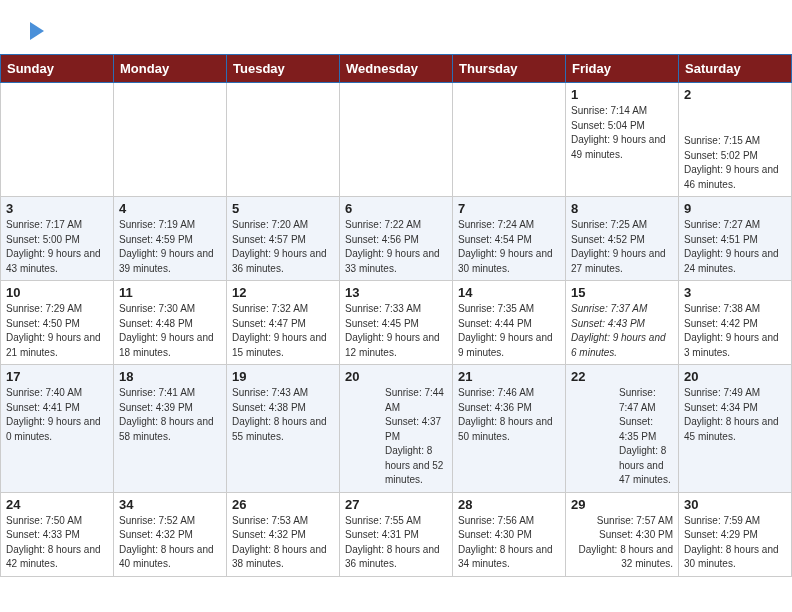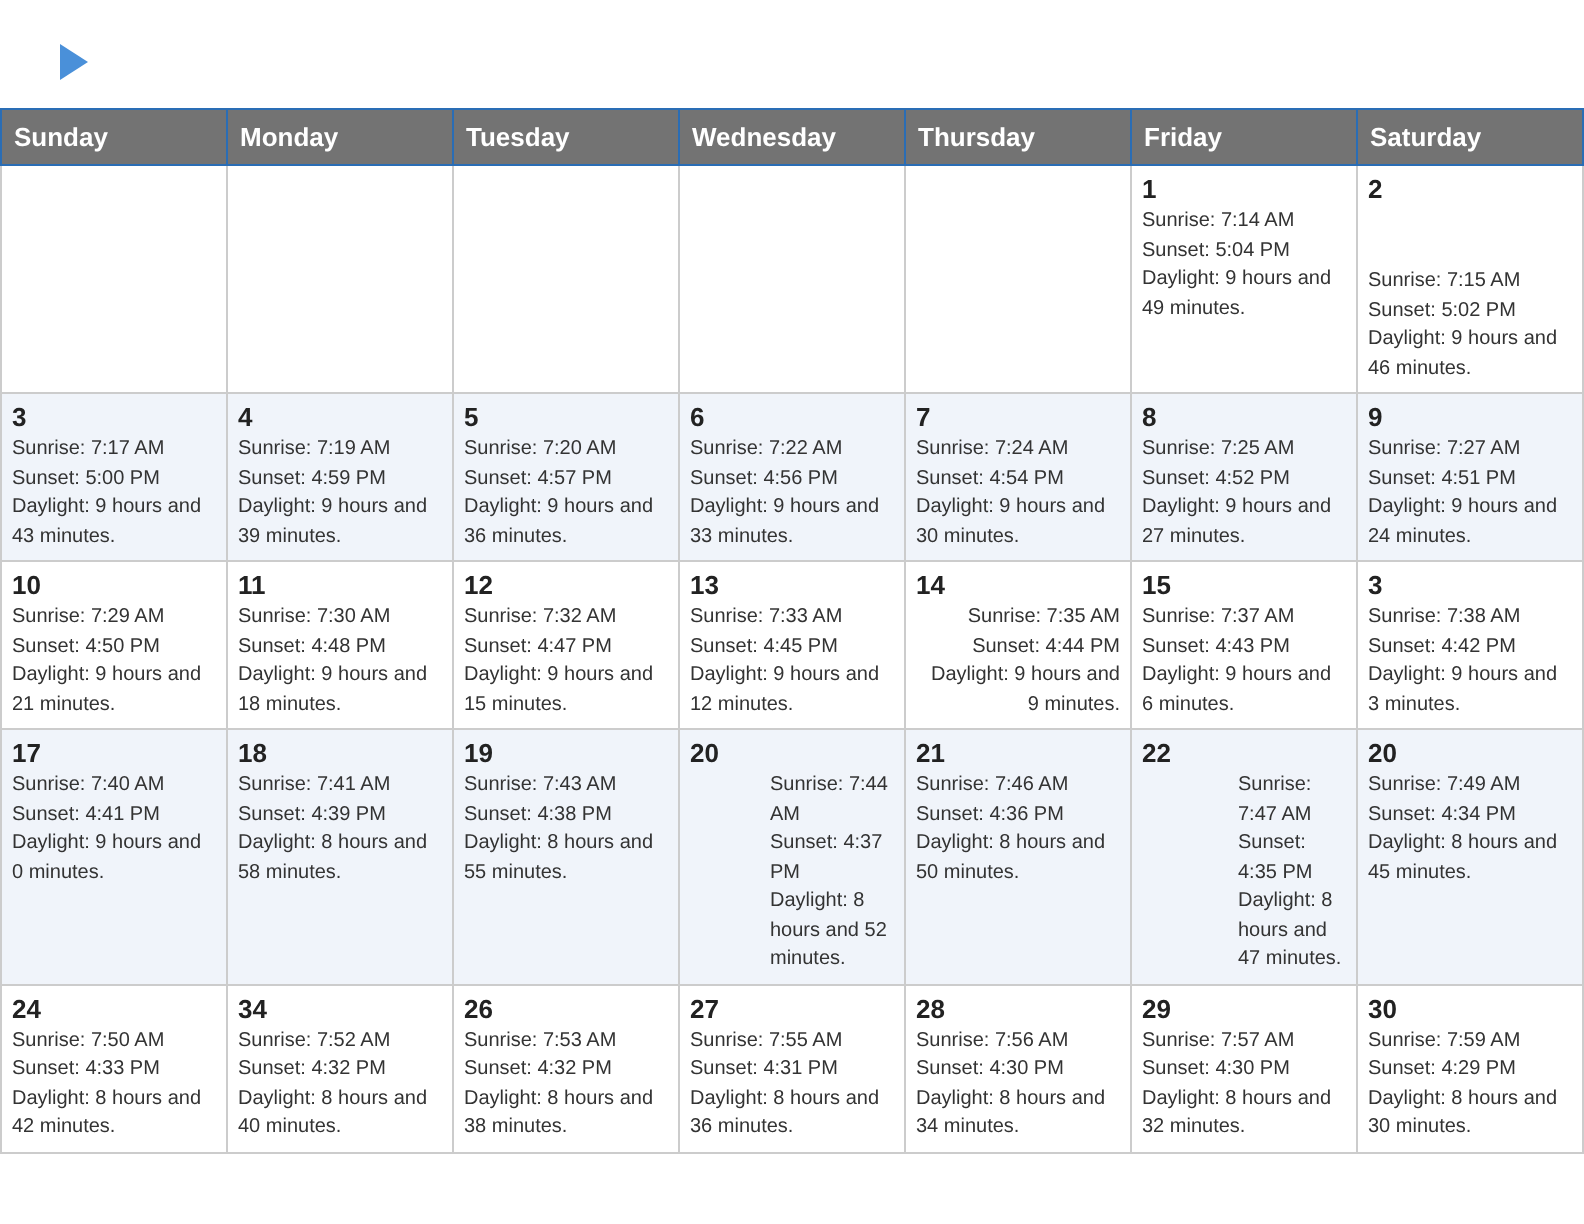--- a/index.html
+++ b/index.html
@@ -6,21 +6,21 @@
     body { font-family: Arial, sans-serif; background: #fff; width: 792px; min-height: 612px; }
     .header { display: flex; justify-content: space-between; align-items: flex-start; padding: 18px 20px 8px 20px; }
     .logo { display: flex; align-items: center; }
     .logo-text { font-size: 22px; font-weight: bold; color: #333; line-height: 1.1; }
     .logo-text span { color: #4a90d9; }
     .title-block { text-align: right; }
     .month-title { font-size: 36px; font-weight: normal; color: #333; }
     .location { font-size: 15px; color: #555; }
     .calendar { width: 100%; border-collapse: collapse; margin: 0; }
     .calendar thead tr th {
-      background: #737373;
+      background: #7f1d1d;
       color: #fff;
       text-align: left;
       padding: 6px 6px;
       font-size: 13px;
       font-weight: bold;
       border: 1px solid #2a6db5;
     }
     .calendar tbody tr td {
       border: 1px solid #ccc;
       vertical-align: top;
@@ -167,27 +167,27 @@
 Daylight: 9 hours and 15 minutes.</div>
         </td>
         <td>
           <span class="day-num">13</span>
           <div class="day-info" style="white-space: pre-line;">Sunrise: 7:33 AM
 Sunset: 4:45 PM
 Daylight: 9 hours and 12 minutes.</div>
         </td>
         <td>
           <span class="day-num">14</span>
-          <div class="day-info" style="white-space: pre-line; text-align: right;">Sunrise: 7:35 AM
+          <div class="day-info" style="white-space: pre-line;">Sunrise: 7:35 AM
 Sunset: 4:44 PM
 Daylight: 9 hours and 9 minutes.</div>
         </td>
         <td>
           <span class="day-num">15</span>
-          <div class="day-info" style="white-space: pre-line;">Sunrise: 7:37 AM
+          <div class="day-info" style="white-space: pre-line; font-style: italic;">Sunrise: 7:37 AM
 Sunset: 4:43 PM
 Daylight: 9 hours and 6 minutes.</div>
         </td>
         <td>
           <span class="day-num">3</span>
           <div class="day-info" style="white-space: pre-line;">Sunrise: 7:38 AM
 Sunset: 4:42 PM
 Daylight: 9 hours and 3 minutes.</div>
         </td>
       </tr>
@@ -261,21 +261,21 @@
 Daylight: 8 hours and 36 minutes.</div>
         </td>
         <td>
           <span class="day-num">28</span>
           <div class="day-info" style="white-space: pre-line;">Sunrise: 7:56 AM
 Sunset: 4:30 PM
 Daylight: 8 hours and 34 minutes.</div>
         </td>
         <td>
           <span class="day-num">29</span>
-          <div class="day-info" style="white-space: pre-line;">Sunrise: 7:57 AM
+          <div class="day-info" style="white-space: pre-line; text-align: right;">Sunrise: 7:57 AM
 Sunset: 4:30 PM
 Daylight: 8 hours and 32 minutes.</div>
         </td>
         <td>
           <span class="day-num">30</span>
           <div class="day-info" style="white-space: pre-line;">Sunrise: 7:59 AM
 Sunset: 4:29 PM
 Daylight: 8 hours and 30 minutes.</div>
         </td>
       </tr>

